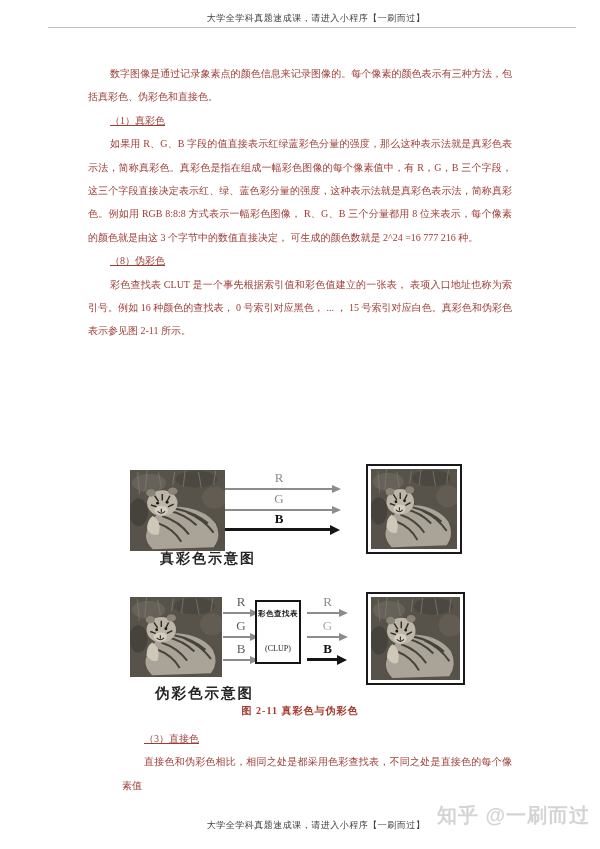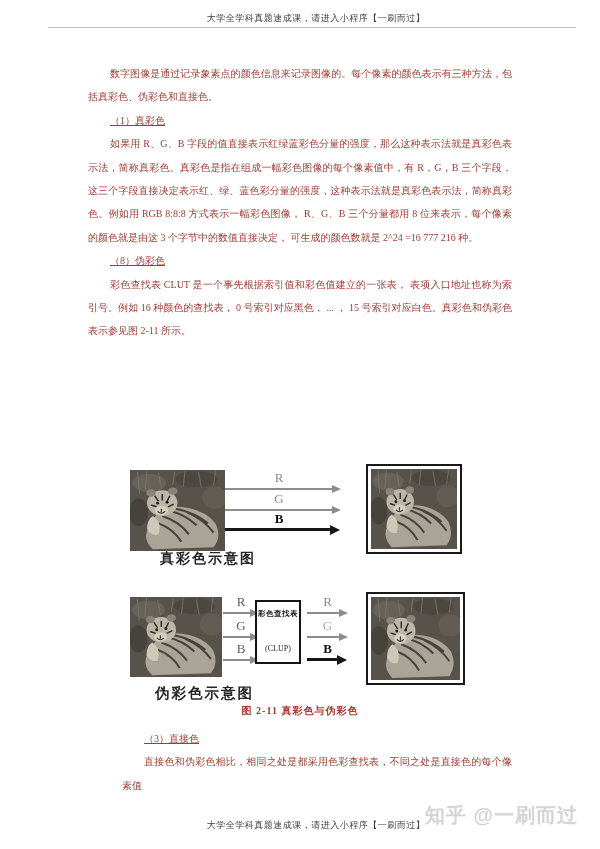--- a/index.html
+++ b/index.html
@@ -19,21 +19,21 @@
   }
   
   .header-text,.footer-text{
     position:absolute;left:16px;width:600px;text-align:center;
     font-size:9px;color:var(--meta-gray);letter-spacing:.5px;
   }
   .header-text{top:12px;}
   .header-rule{position:absolute;top:27px;left:48px;right:24px;border-top:1px solid #c2c2c2;}
   .footer-text{bottom:17px;}
   .watermark{
-    position:absolute;top:802px;right:22px;
+    position:absolute;top:802px;right:10px;
     font-family:"Liberation Sans","DejaVu Sans",sans-serif;
     font-size:20px;font-weight:bold;color:var(--watermark-gray);letter-spacing:1px;margin-left:20px;
   }
   
   .text-main{position:absolute;left:88px;right:88px;top:62px;}
   .text-tail{position:absolute;left:88px;right:88px;top:727px;margin-left:34px;}
   .para,.sec-heading{
     margin:0;color:var(--text-red);
     font-size:10px;line-height:23.4px;text-align:justify;text-indent:2.2em;
   }

